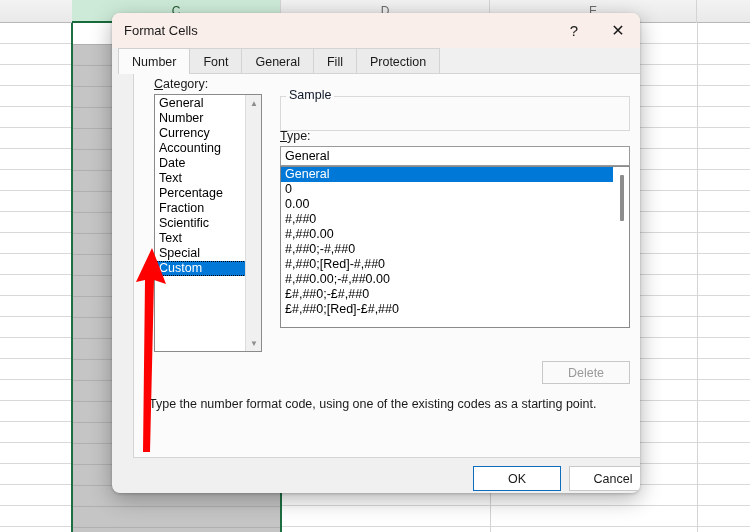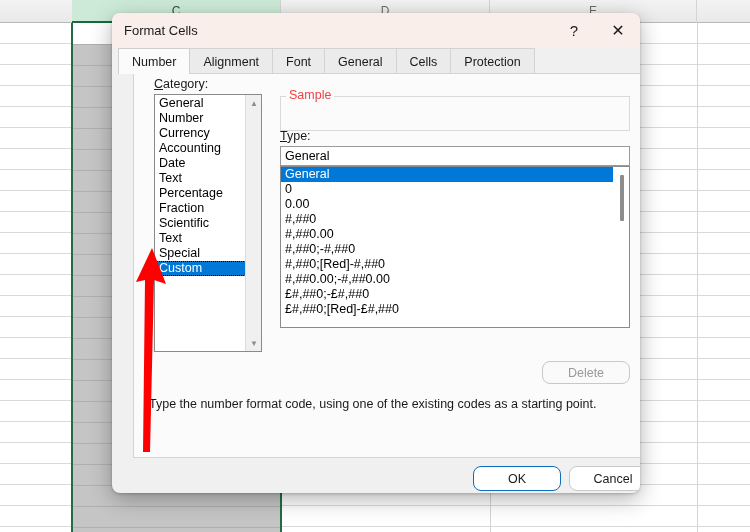--- a/index.html
+++ b/index.html
@@ -207,21 +207,21 @@
     left: 146px; top: 22px;
     width: 350px; height: 35px;
     border: 1px solid #d9d9d9;
   }
   #sample-legend {
     position: absolute;
     left: 152px; top: 14px;
     background: #fbfbfb;
     padding: 0 3px;
     font-size: 12.5px;
-    color: #ef4444;
+    color: #0f172a;
     text-align: center;
   }
 
   
   #type-input {
     position: absolute;
     left: 146px; top: 72px;
     width: 350px; height: 20px;
     background: #ffffff;
     border: 1px solid #9a9a9a;
@@ -251,21 +251,21 @@
   .type-item.selected {
     background: #0078d7;
     color: #ffffff;
   }
   #type-list .vscroll { background: #ffffff; border-left: 1px solid #ffffff; }
 
   
   .btn {
     position: absolute;
     border: 1px solid #c8c8c8;
-    border-radius: 8px;
+    border-radius: 0;
     background: #fbfbfb;
     font-size: 12.5px;
     color: #1a1a1a;
     display: flex; align-items: center; justify-content: center;
     cursor: default;
   }
   #delete-btn {
     left: 408px; top: 287px;
     width: 88px; height: 23px;
     color: #9a9a9a;
@@ -380,24 +380,23 @@
   <div class="titlebar">
     <div class="title-text">Format Cells</div>
     <div class="title-btns">
       <div class="tb-btn">?</div>
       <div class="tb-btn close">✕</div>
     </div>
   </div>
 
   <div class="tabs" id="tabs">
       <div class="tab active">Number</div>
-      <div class="tab">Alignment</div>
       <div class="tab">Font</div>
       <div class="tab">General</div>
-      <div class="tab">Cells</div>
+      <div class="tab">Fill</div>
       <div class="tab">Protection</div>
     </div>
 
   <div class="panel">
 
     <div class="fld-label" style="left:20px;top:3px;"><u>C</u><span>ategory:</span></div>
 
     <div class="listbox" id="cat-list">
       <div id="cat-items">
           <div class="cat-item">General</div>

